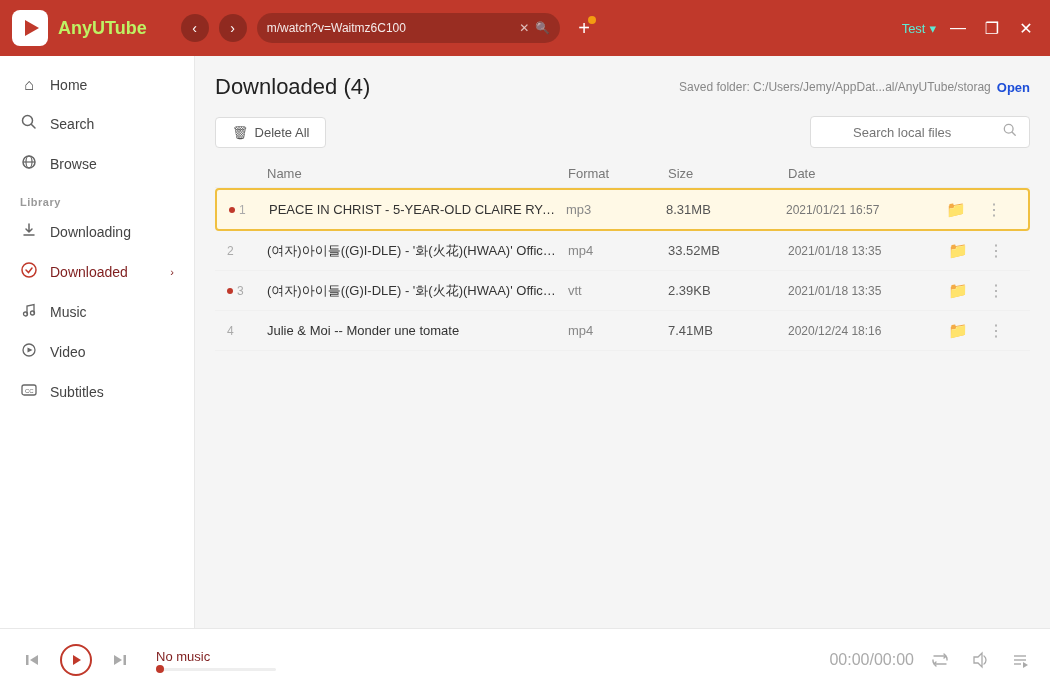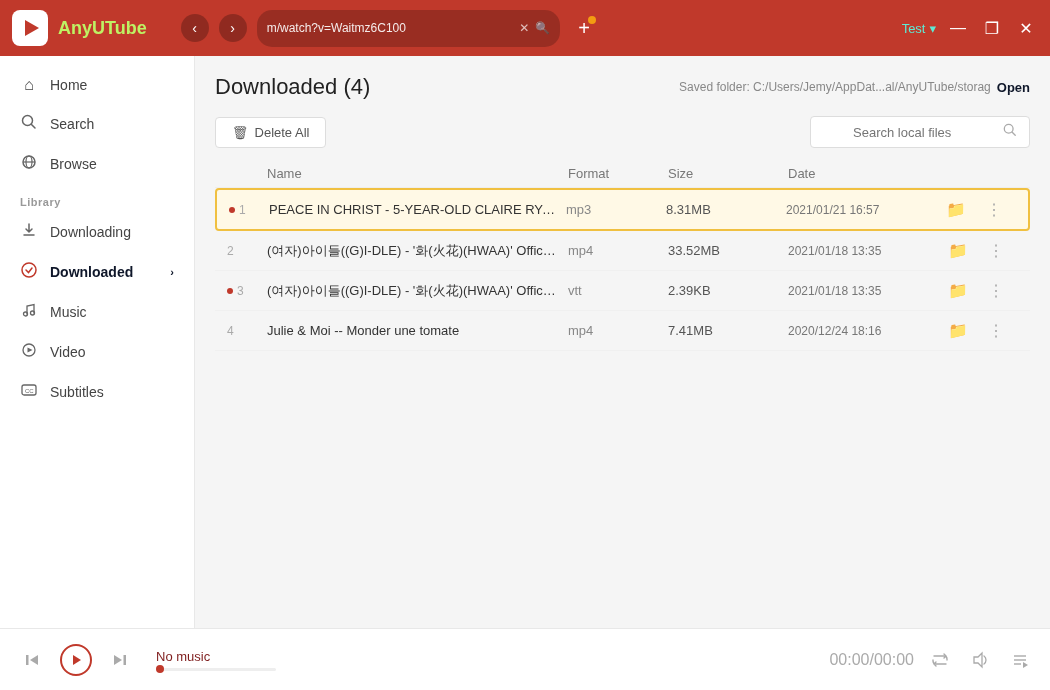--- a/index.html
+++ b/index.html
@@ -40,21 +40,21 @@
       background: rgba(0,0,0,0.25);
       border: none;
       color: white;
       cursor: pointer;
       display: flex; align-items: center; justify-content: center;
       font-size: 14px;
     }
     .url-bar {
       flex: 1;
       max-width: 320px;
-      height: 37px;
+      height: 30px;
       background: rgba(0,0,0,0.2);
       border-radius: 15px;
       display: flex; align-items: center;
       padding: 0 10px;
       color: white;
       font-size: 13px;
       gap: 6px;
     }
     .url-text { flex: 1; font-size: 12px; color: rgba(255,255,255,0.9); overflow: hidden; white-space: nowrap; }
     .url-close { color: rgba(255,255,255,0.7); cursor: pointer; font-size: 12px; }
@@ -111,21 +111,21 @@
     .sidebar-item {
       display: flex;
       align-items: center;
       padding: 10px 20px;
       gap: 12px;
       cursor: pointer;
       font-size: 14px;
       color: #444;
       border-radius: 0;
     }
-    .sidebar-item.active { color: #0f172a; font-weight: 700; }
+    .sidebar-item.active { color: #7f1d1d; font-weight: 400; }
     .sidebar-item .icon { font-size: 16px; width: 18px; text-align: center; }
     .sidebar-divider { font-size: 11px; color: #999; padding: 12px 20px 4px; font-weight: 600; letter-spacing: 0.5px; }
     .sidebar-item .arrow { margin-left: auto; font-size: 11px; }
 
     
     .content {
       flex: 1;
       display: flex;
       flex-direction: column;
       overflow: hidden;
@@ -142,21 +142,21 @@
       font-size: 22px;
       font-weight: 400;
       color: #222;
     }
     .saved-folder {
       font-size: 12px;
       color: #888;
       display: flex; align-items: center; gap: 6px;
     }
     .open-btn {
-      color: #0f172a;
+      color: #1d4ed8;
       font-weight: 600;
       font-size: 13px;
       cursor: pointer;
       background: none; border: none;
     }
 
     
     .content-toolbar {
       padding: 6px 20px 12px;
       display: flex;

